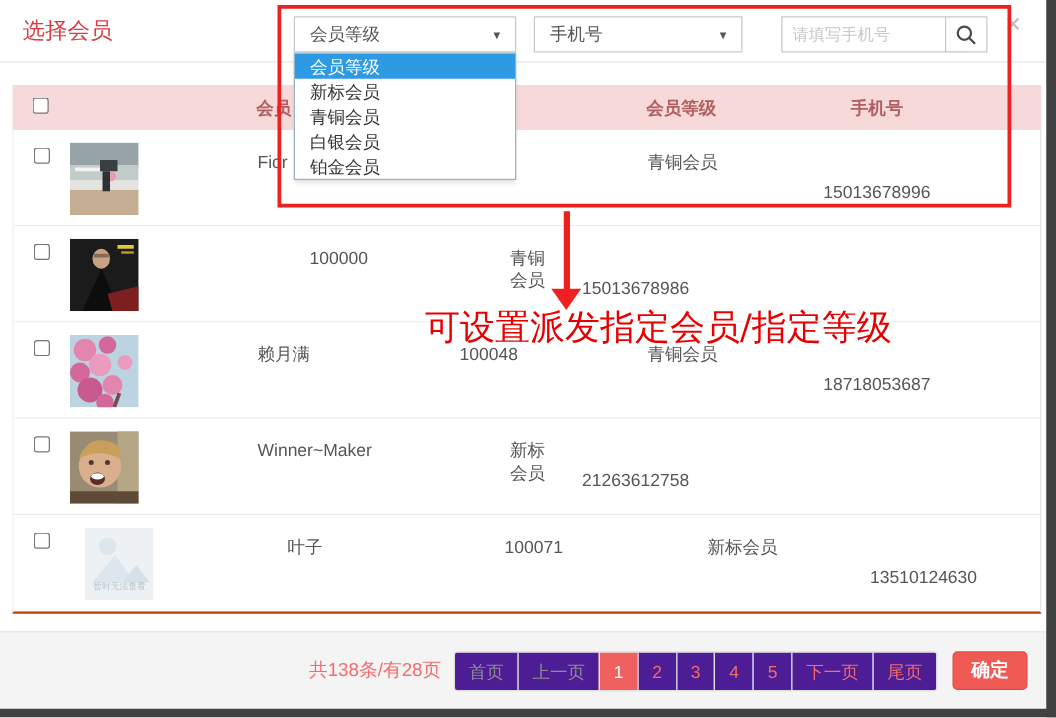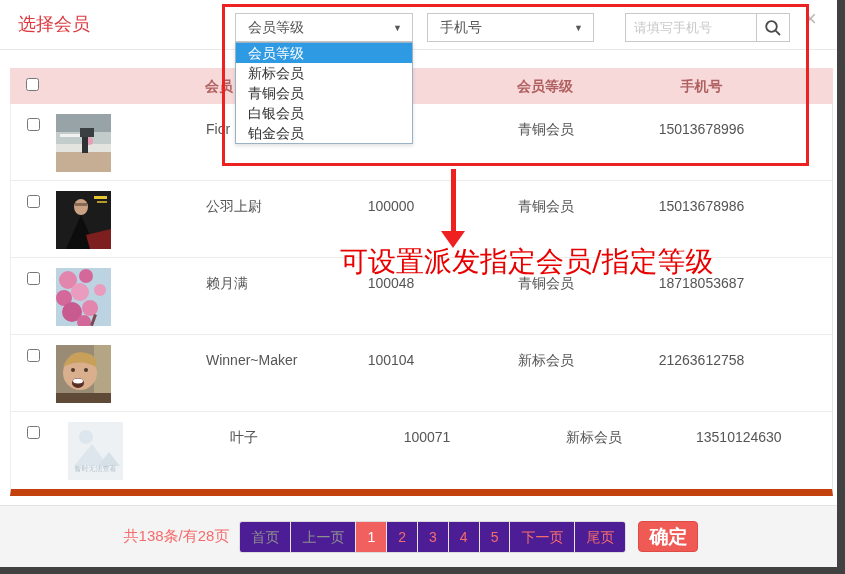--- a/index.html
+++ b/index.html
@@ -51,28 +51,28 @@
   .member-table { position:absolute; left:10px; top:68px; width:823px; z-index:1; }
   .trow {
     display:grid; grid-template-columns:45px 150px 130px 110px 190px 1fr;
     align-items:start;
   }
   .thead {
     height:36px; background:#f7d9d9; color:#b06060; font-weight:bold; font-size:14px;
   }
   .thead > div { padding-top:10px; }
   .tbody-row { height:77px; background:#fff; border-bottom:1px solid #ececec; font-size:14px; color:#555; }
-  .tbody-wrap { border-left:1px solid #eee; border-right:1px solid #e5e5e5; border-bottom:7px solid #c2410c; }
+  .tbody-wrap { border-left:1px solid #eee; border-right:1px solid #e5e5e5; border-bottom:2px solid #c2410c; }
   .cell-check { text-align:center; padding-top:14px; }
   .cell-check input { width:13px; height:13px; cursor:pointer; }
   .cell-avatar { padding-top:10px; }
   .cell-name { padding-top:17px; text-align:left; }
   .cell-id { padding-top:17px; text-align:center; }
   .cell-level { padding-top:17px; padding-left:72px; text-align:left; }
-  .cell-phone { padding-top:17px; text-align:center; padding-right:65px; }
+  .cell-phone { padding-top:17px; text-align:center; padding-right:65px;margin-top:24px; }
   .h-member { text-align:left; }
   .h-level { padding-left:72px; text-align:left; }
   .h-phone { text-align:center; padding-right:65px; }
   .avatar { width:55px; height:58px; display:block; position:relative; overflow:hidden; }
   .avatar svg { display:block; }
   .ph-text { position:absolute; left:0; right:0; bottom:6px; text-align:center; font-size:7px; color:#b4c3cd; }
 
   
   .anno-box {
     position:absolute; left:222px; top:4px; width:587px; height:162px;
@@ -86,37 +86,37 @@
   .anno-note {
     position:absolute; left:340px; top:243px; width:300px; z-index:50; pointer-events:none;
     font-family:"DejaVu Serif","Liberation Serif",serif;
     font-size:28px; color:#e80000; white-space:nowrap;
   }
 
   
   .footer {
     position:absolute; left:0; top:505px; width:837px; height:62px;
     background:#f4f4f4; border-top:1px solid #e3e3e3;
-    display:flex; align-items:center; justify-content:center; padding-right:15px;
+    display:flex; align-items:center; justify-content:flex-end; padding-right:15px;
   }
   .pg-summary { color:#f56c6c; font-size:15px; margin-right:10px; }
   .pager {
     display:flex; background:#fff; border:1px solid #dcdcdc; border-radius:3px;
     height:32px; align-items:stretch; overflow:hidden;
   }
   .pg-item {
     padding:0 11px; line-height:30px; font-size:14px; border-left:1px solid #e6e6e6;
     cursor:pointer; color:#f56c6c; background:#4c1d95; white-space:nowrap;
   }
   .pg-item:first-child { border-left:none; }
   .pg-item.muted { color:#8f8f8f; }
   .pg-item.active { background:#f0605f; color:#fff; }
   .confirm-btn {
     margin-left:12px; width:60px; height:31px; background:#f05a55;
-    border:1px solid #df4a45; border-radius:4px; color:#fff; font-size:19px;
+    border:1px solid #df4a45; border-radius:4px; color:#fff; font-size:15px;
     font-weight:bold; cursor:pointer; font-family:"Liberation Sans","DejaVu Sans",sans-serif;
   }
 </style>
 </head>
 <body>
 
 <div class="modal-title">选择会员</div>
 <div class="close-btn">×</div>
 <div class="header-divider"></div>
 
@@ -186,21 +186,20 @@
             <rect width="55" height="58" fill="#1b1b1b"></rect>
             <rect x="38" y="5" width="13" height="3" fill="#e8c532"></rect>
             <rect x="41" y="10" width="10" height="2" fill="#b59a2a"></rect>
             <ellipse cx="25" cy="16" rx="7" ry="8" fill="#caa183"></ellipse>
             <rect x="19" y="12" width="12" height="3" fill="#6b5340" opacity="0.7"></rect>
             <path d="M10 58 L25 24 L40 58 Z" fill="#0d0d0d"></path>
             <path d="M30 44 L55 38 L55 58 L34 58 Z" fill="#7e1f1f"></path>
           </svg>
         </span>
       </div>
-      <div class="cell-name">公羽上尉</div>
       <div class="cell-id">100000</div>
       <div class="cell-level">青铜会员</div>
       <div class="cell-phone">15013678986</div>
     </div>
 
     <div class="trow tbody-row">
       <div class="cell-check"><input type="checkbox" style=""></div>
       <div class="cell-avatar">
         <span class="avatar">
           <svg width="55" height="58" viewBox="0 0 55 58">
@@ -234,21 +233,20 @@
             <path d="M7 22 Q14 4 30 8 Q42 10 40 22 Q30 16 18 18 Q10 20 7 22 Z" fill="#c8a05a"></path>
             <ellipse cx="22" cy="38" rx="6" ry="5" fill="#5a2e24"></ellipse>
             <ellipse cx="22" cy="36" rx="5" ry="2.5" fill="#fff"></ellipse>
             <circle cx="17" cy="25" r="2" fill="#4e3a2c"></circle>
             <circle cx="30" cy="25" r="2" fill="#4e3a2c"></circle>
             <rect y="48" width="55" height="10" fill="#5f4a38"></rect>
           </svg>
         </span>
       </div>
       <div class="cell-name">Winner~Maker</div>
-      <div class="cell-id">100104</div>
       <div class="cell-level">新标会员</div>
       <div class="cell-phone">21263612758</div>
     </div>
 
     <div class="trow tbody-row" style="border-bottom:none;gap:12px;">
       <div class="cell-check"><input type="checkbox" style=""></div>
       <div class="cell-avatar">
         <span class="avatar">
           <svg width="55" height="58" viewBox="0 0 55 58">
             <rect width="55" height="58" fill="#edf1f4"></rect>

